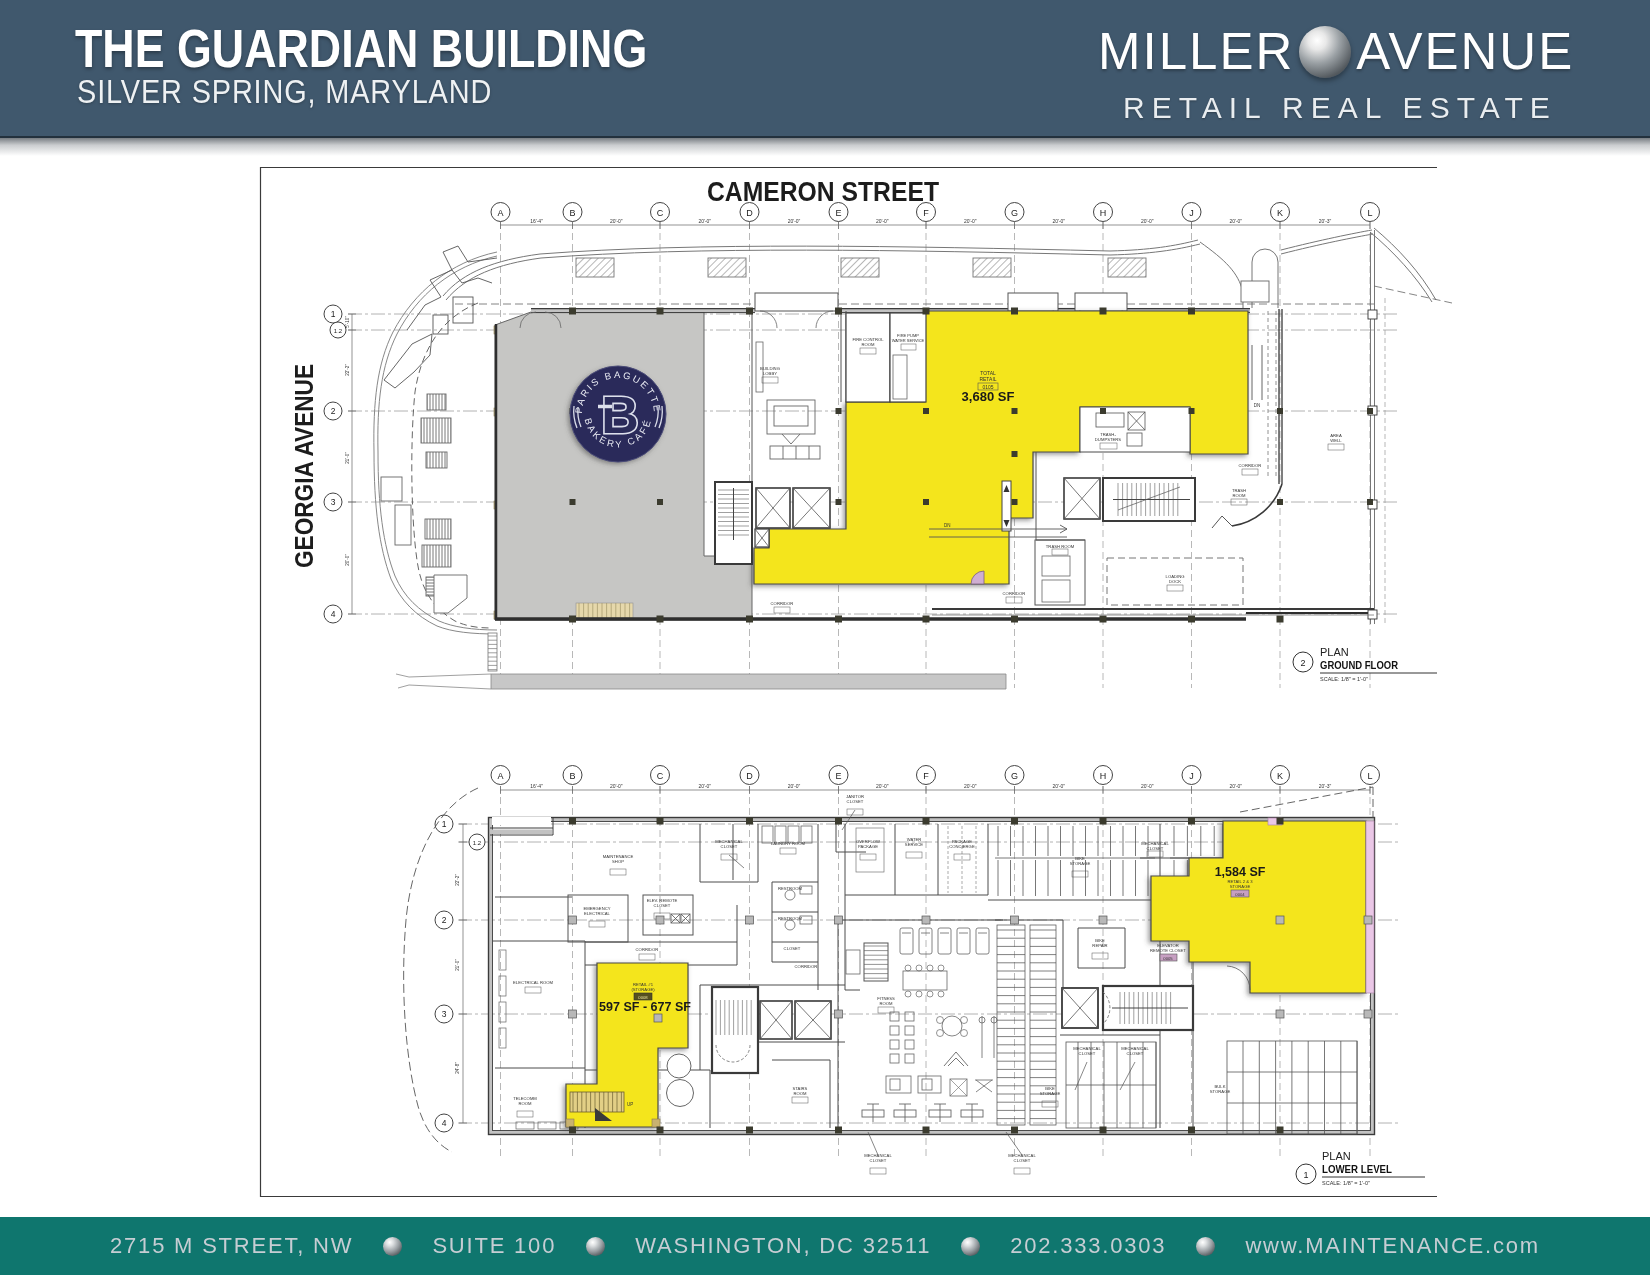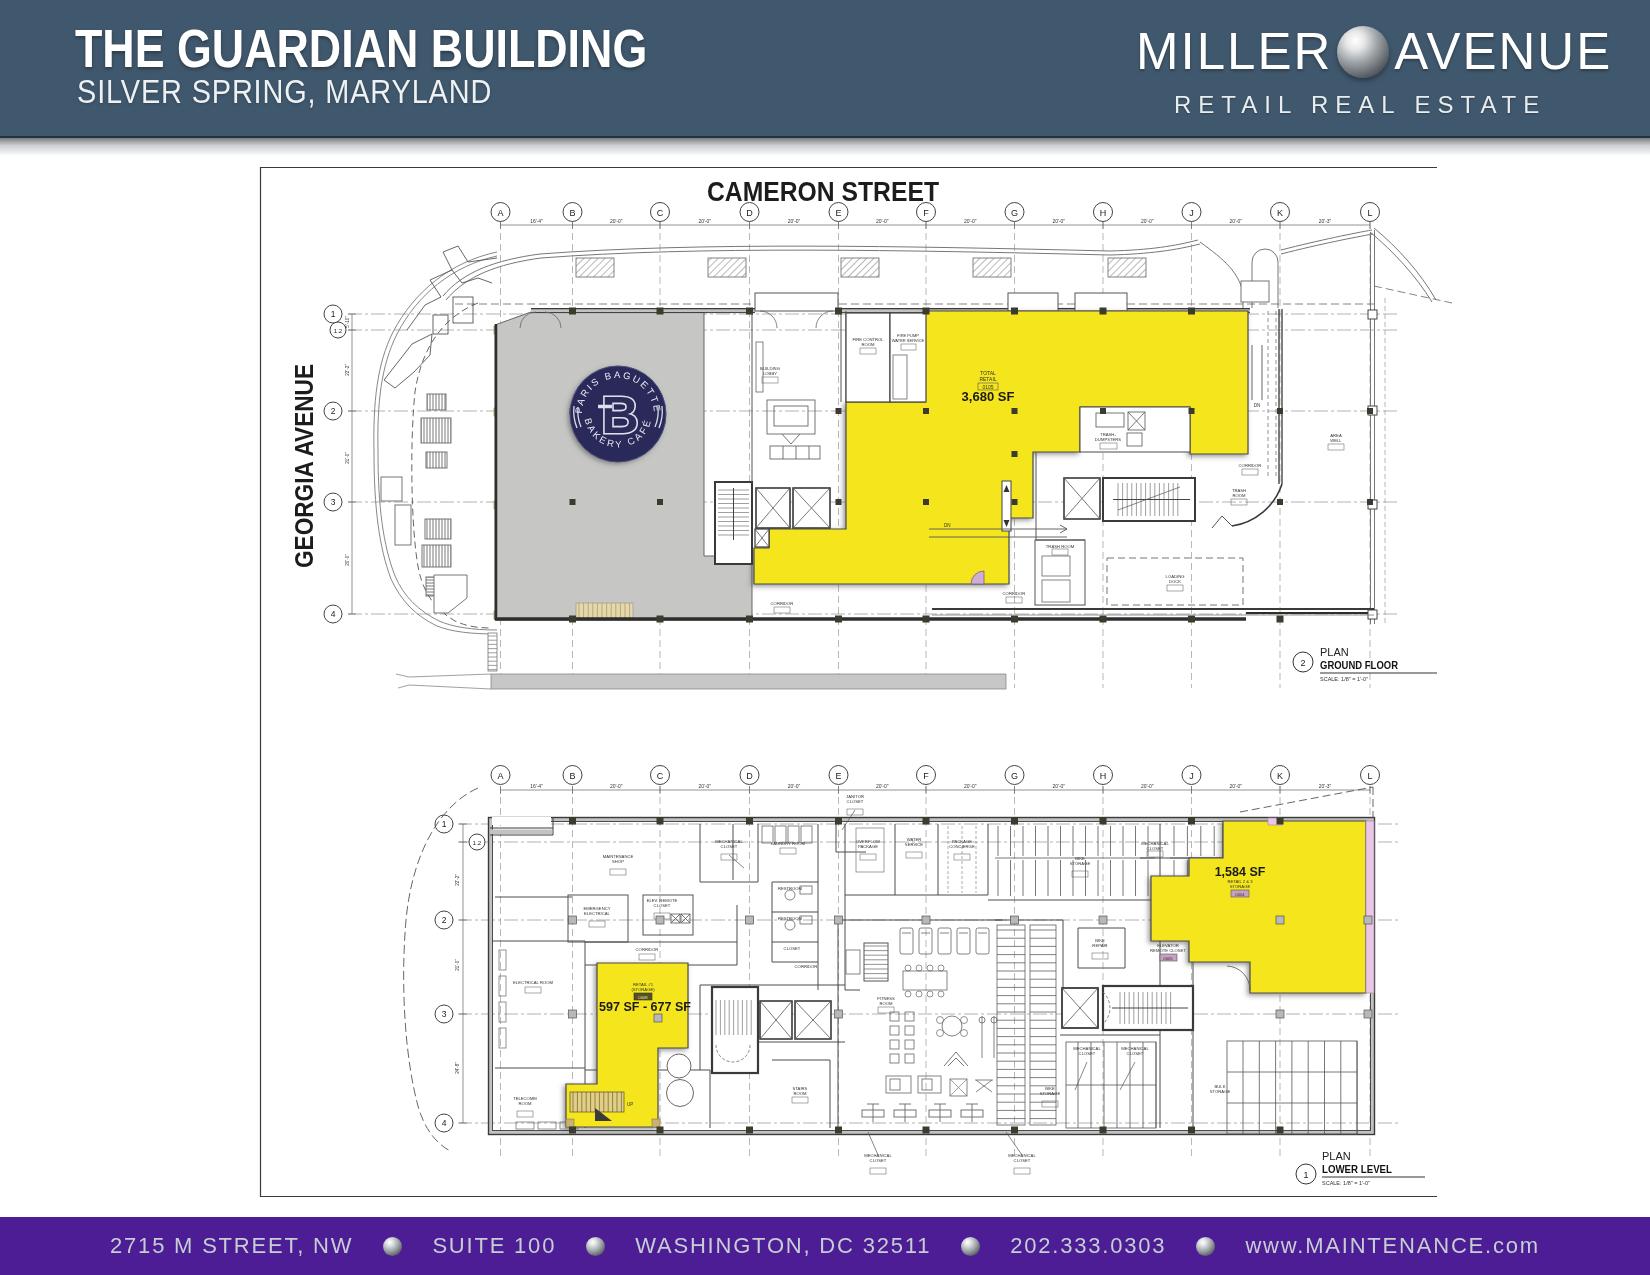--- a/index.html
+++ b/index.html
@@ -7,29 +7,29 @@
        font-family:"Liberation Sans",sans-serif;overflow:hidden;}
   .hdr{position:absolute;left:0;top:0;width:1650px;height:136px;background:#40586d;border-bottom:2px solid #23313d;}
   .hdr-shadow{position:absolute;left:0;top:138px;width:1650px;height:18px;
       background:linear-gradient(180deg,rgba(105,111,117,0.9) 0%,rgba(150,155,160,0.5) 40%,rgba(255,255,255,0) 100%);}
   .title{position:absolute;left:75px;top:18px;font-size:53px;font-weight:bold;color:#ffffff;
       letter-spacing:0px;text-shadow:0 2px 4px rgba(0,0,0,0.35);white-space:nowrap;
       transform:scaleX(0.845);transform-origin:left top;}
   .subtitle{position:absolute;left:77px;top:72px;font-size:34px;font-weight:normal;color:#eef1f3;
       letter-spacing:1px;text-shadow:0 1px 3px rgba(0,0,0,0.25);white-space:nowrap;
       transform:scaleX(0.85);transform-origin:left top;}
-  .logo{position:absolute;left:1136px;top:22px;width:470px;}
+  .logo{position:absolute;left:1098px;top:22px;width:470px;}
   .logorow{display:flex;align-items:center;color:#ffffff;font-size:51px;letter-spacing:2px;
       font-weight:normal;text-shadow:0 2px 3px rgba(0,0,0,0.3);}
   .sphere{width:52px;height:52px;flex:0 0 52px;border-radius:50%;margin:0 5px;
       background:radial-gradient(circle at 35% 28%,#ffffff 0%,#e8e8e8 18%,#9aa0a4 45%,#555b60 75%,#2e3236 100%);
       box-shadow:0 3px 5px rgba(0,0,0,0.35);}
-  .logosub{margin-top:10px;margin-left:38px;color:#e9edf0;font-size:24px;letter-spacing:7px;
+  .logosub{margin-top:10px;margin-left:25px;color:#e9edf0;font-size:30px;letter-spacing:7px;
       text-shadow:0 1px 2px rgba(0,0,0,0.3);white-space:nowrap;}
-  .ftr{position:absolute;left:0;top:1217px;width:1650px;height:58px;background:#4c1d95;}
+  .ftr{position:absolute;left:0;top:1217px;width:1650px;height:58px;background:#0f766e;}
   .ftr-inner{display:flex;align-items:center;justify-content:center;height:100%;
       color:#c6cdd3;font-size:22px;letter-spacing:1.8px;white-space:nowrap;}
   .fsphere{display:inline-block;width:19px;height:19px;border-radius:50%;margin:0 30px;
       background:radial-gradient(circle at 35% 28%,#ffffff 0%,#dcdfe1 20%,#9aa0a4 50%,#52585c 80%,#33373b 100%);}
   svg text{font-family:"Liberation Sans",sans-serif;}
 </style>
 </head>
 <body>
 
 <div class="hdr"></div>

